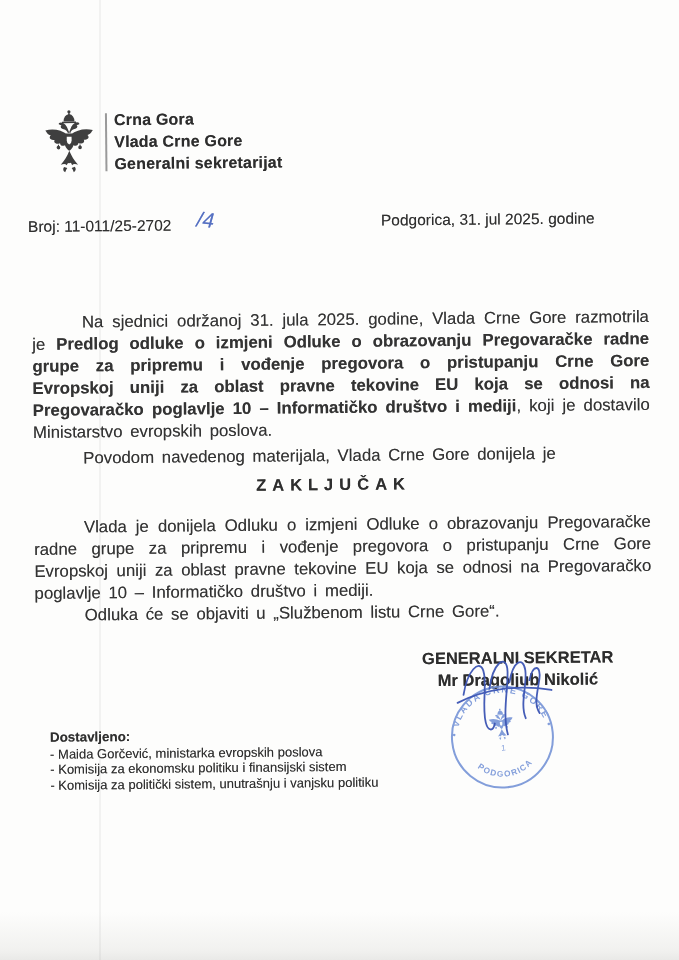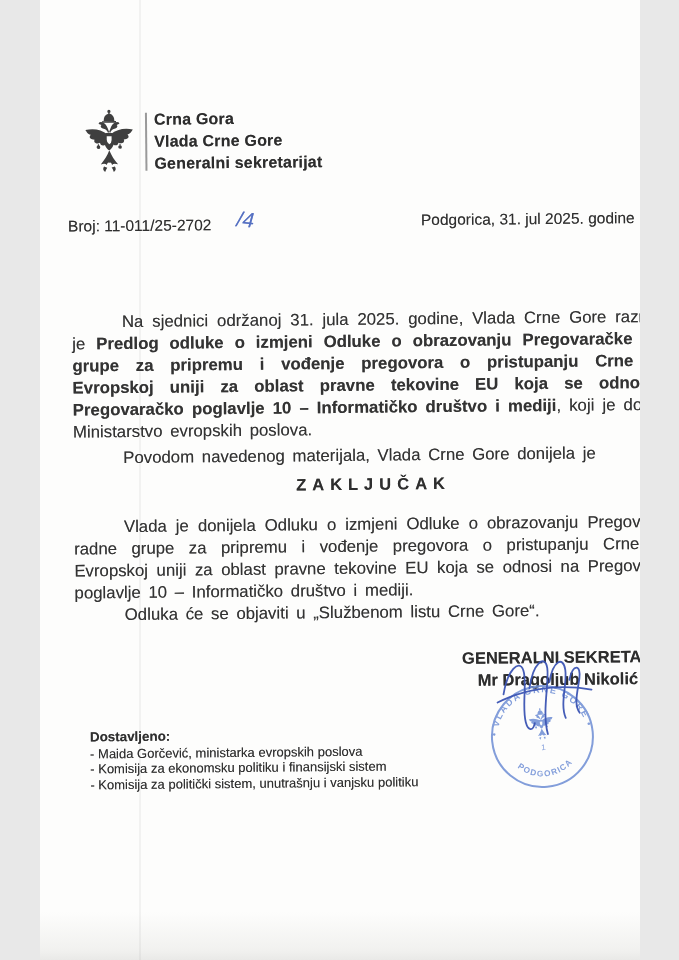--- a/index.html
+++ b/index.html
@@ -1,17 +1,17 @@
 <!DOCTYPE html>
 <html><head>
 <meta charset="utf-8">
 <style>
   html,body{margin:0;padding:0;background:#e8e8e8;}
   .page{
-    position:relative;width:600px;height:960px;margin:0 auto;
+    position:relative;width:679px;height:960px;margin:0 auto;
     background:linear-gradient(180deg,#fdfdfc 0%,#fdfdfc 95%,#f1f1ef 99%,#e9e9e7 100%);
     overflow:hidden;
     font-family:"Liberation Sans", sans-serif;
     color:#333;
   }
   .scan-streak{position:absolute;left:99px;top:0;width:2px;height:100%;
     background:rgba(150,150,150,0.10);}
   .sheet{position:absolute;inset:0;transform:rotate(-0.55deg);transform-origin:50% 45%;}
 
   

